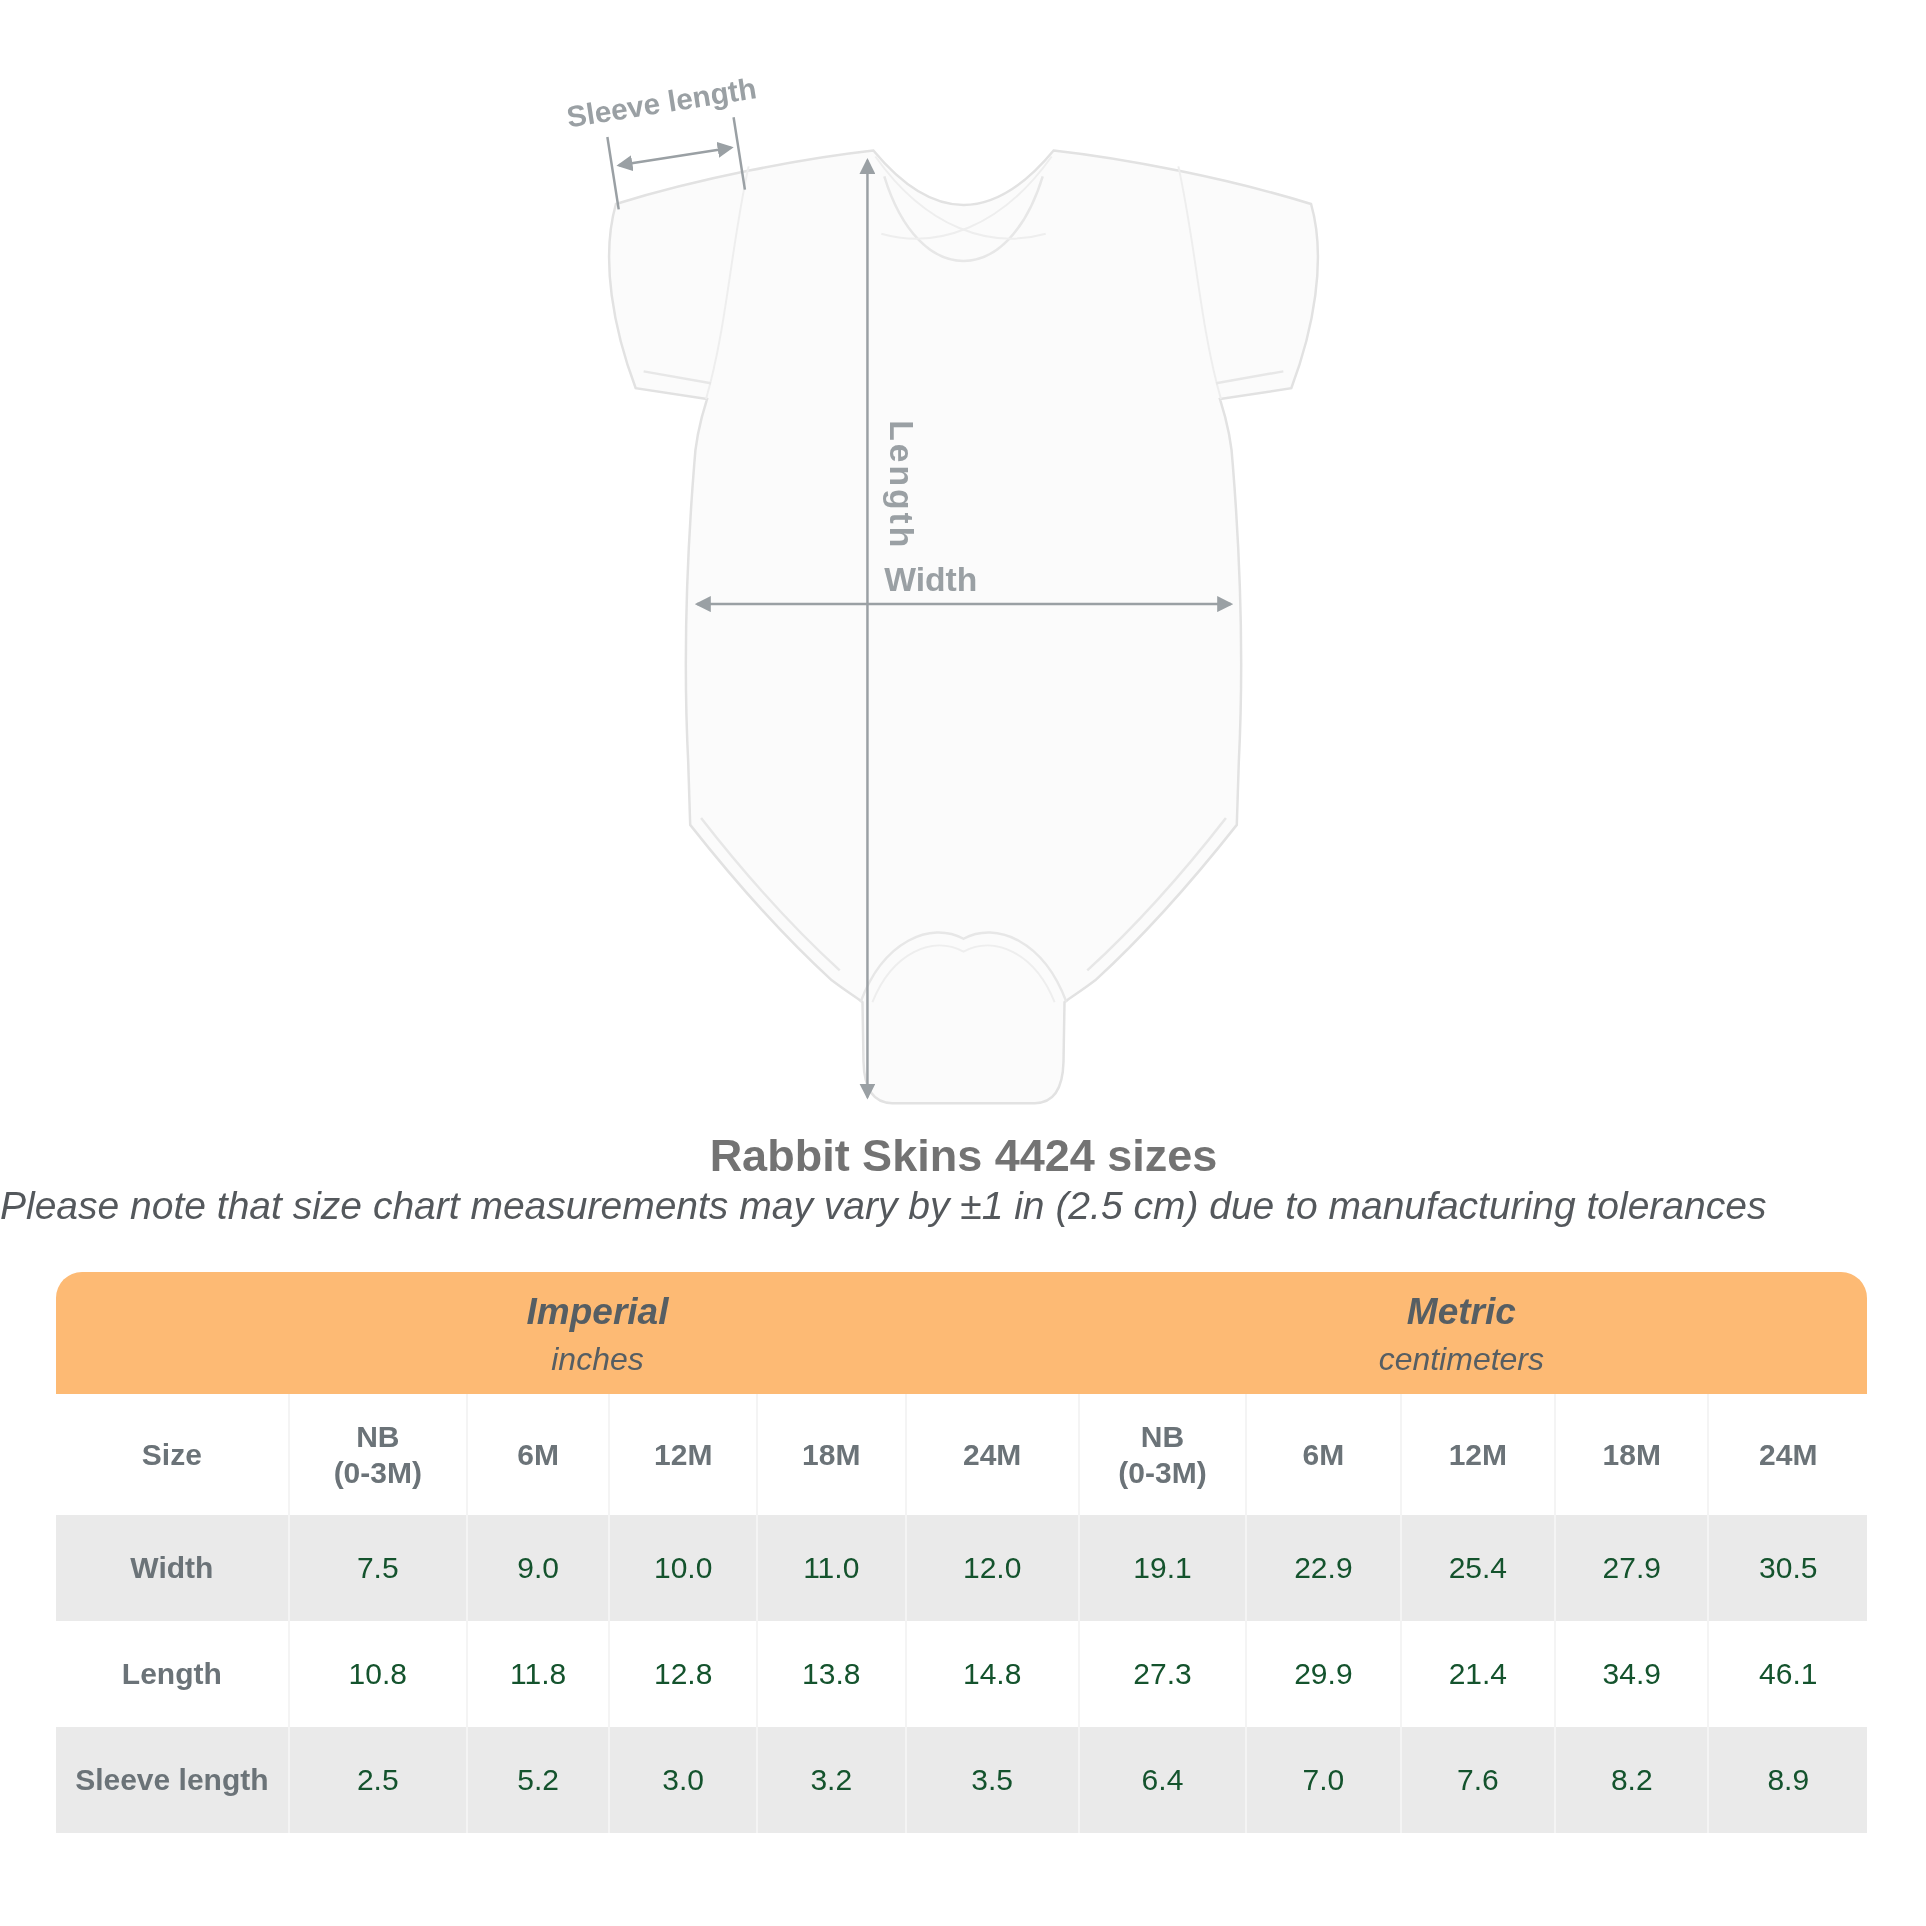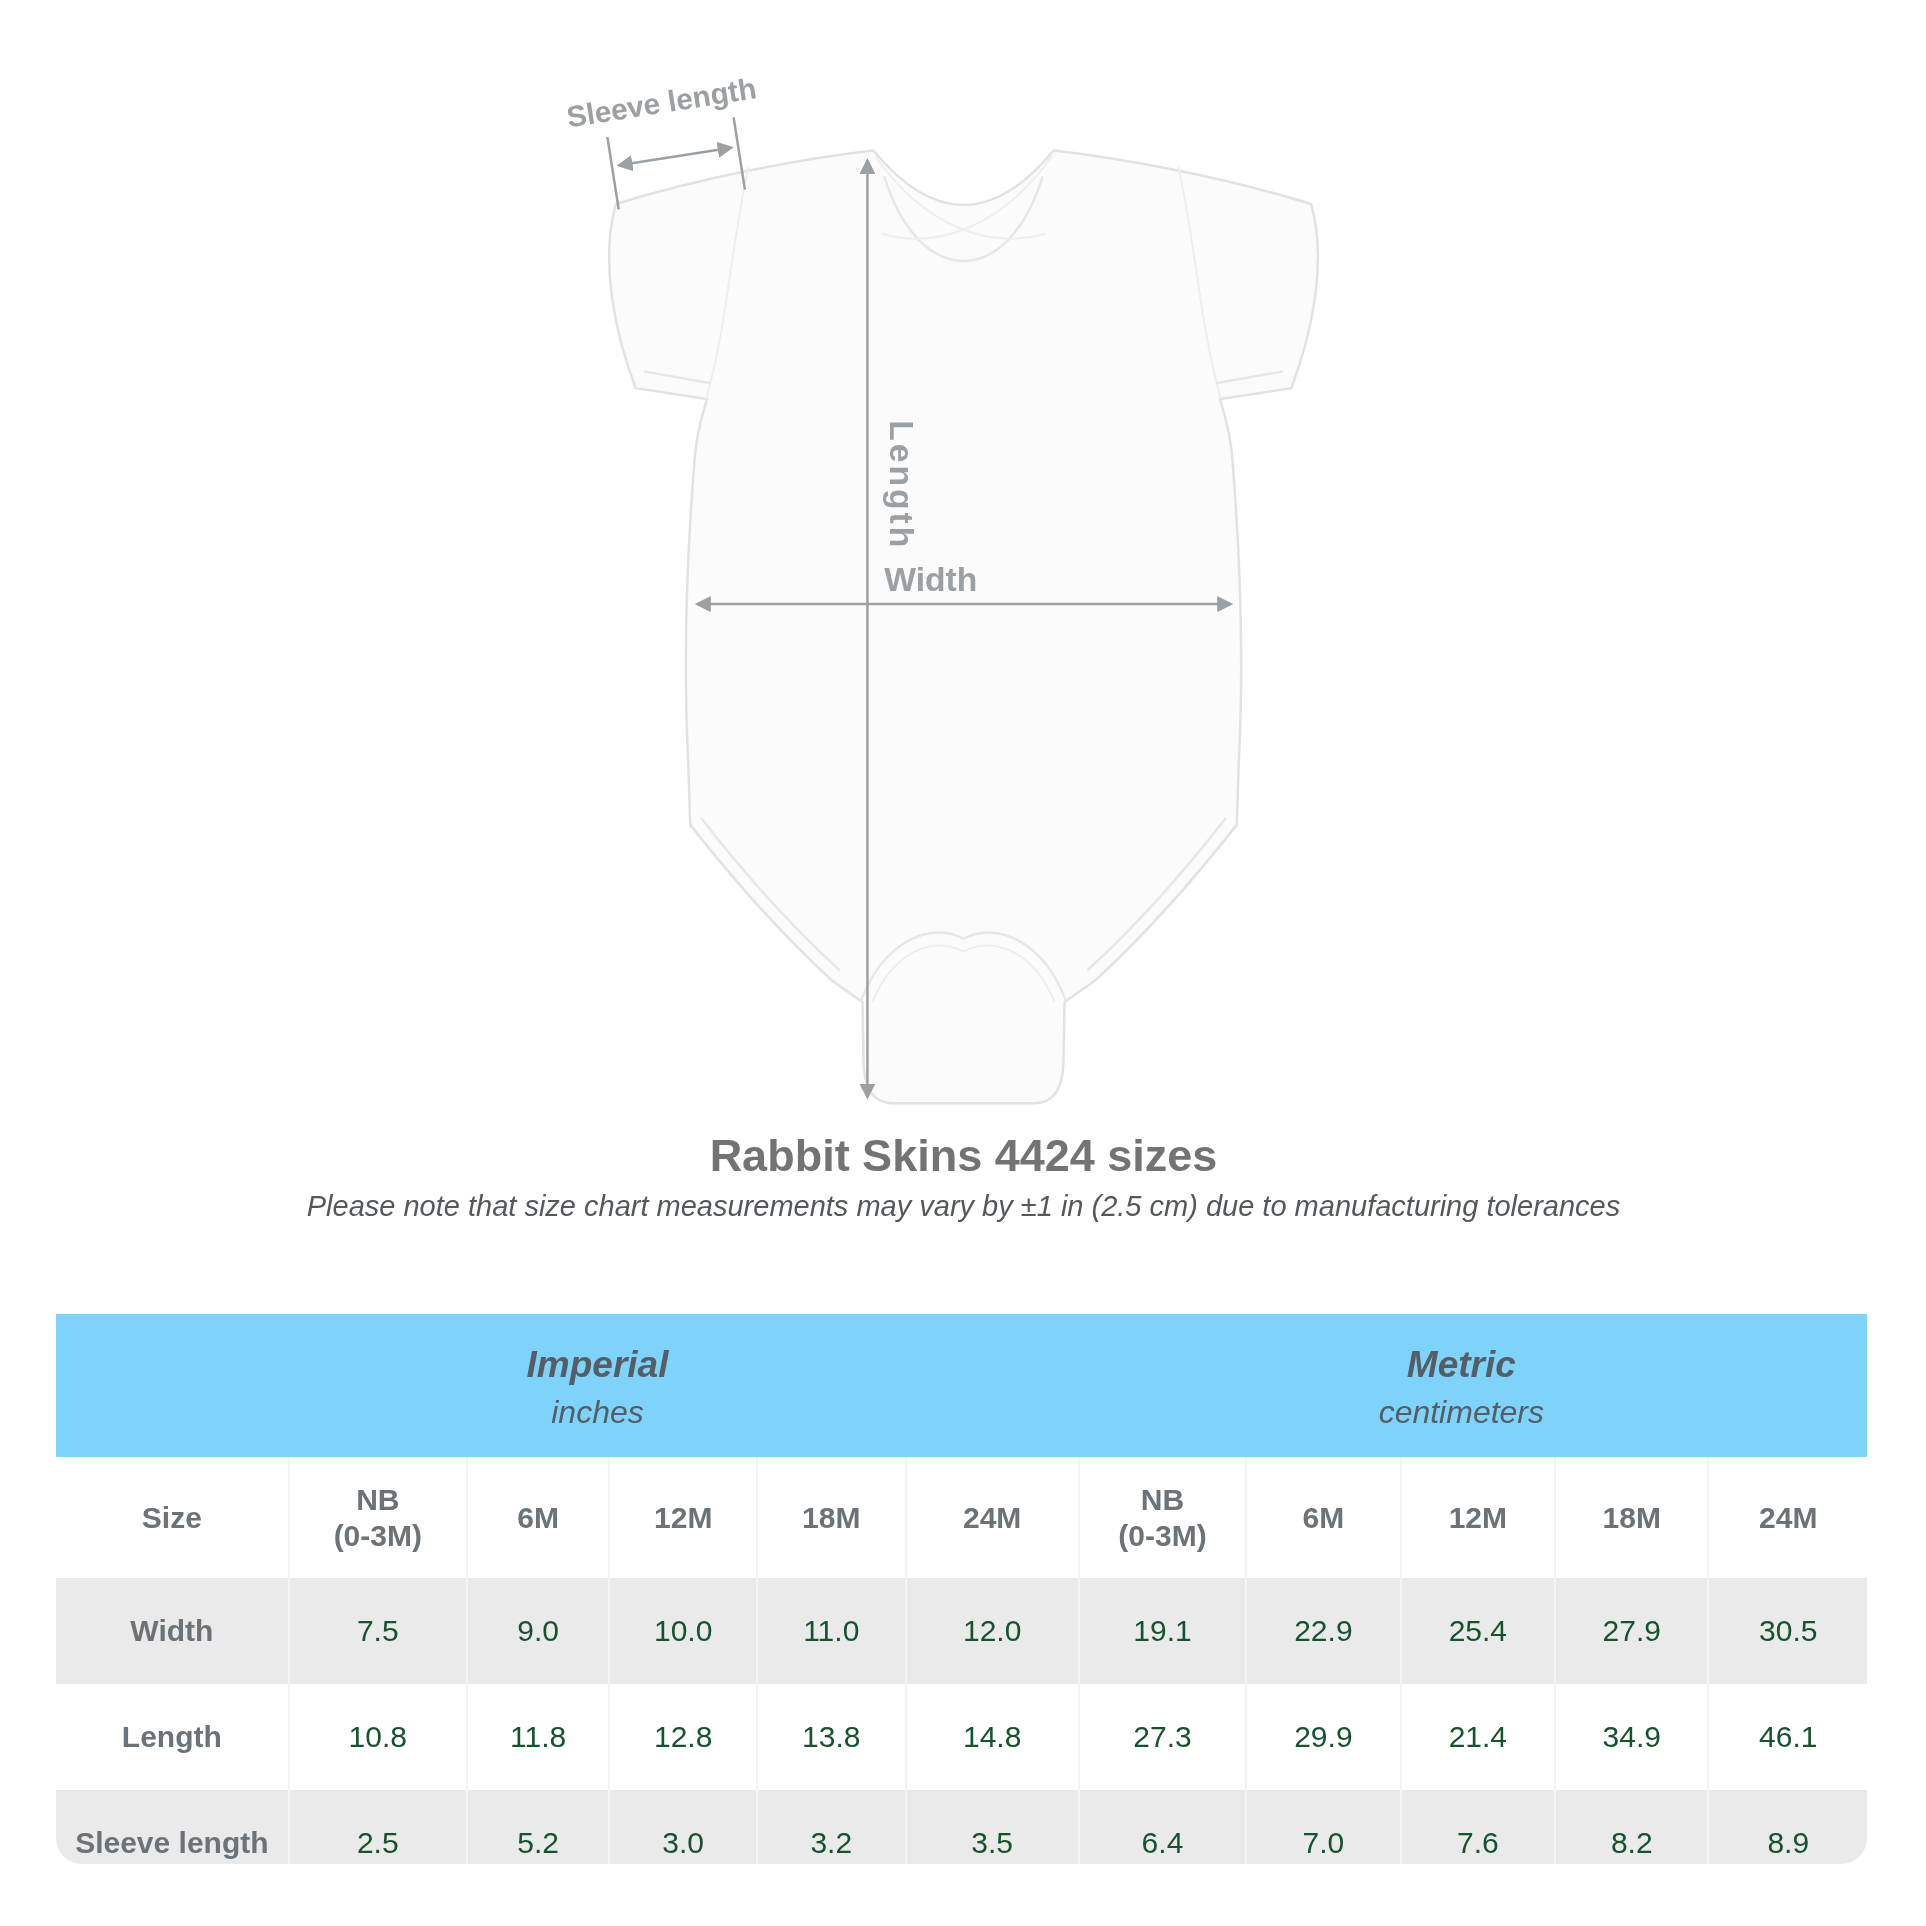--- a/index.html
+++ b/index.html
@@ -18,29 +18,29 @@
   .dim-line{stroke:#9aa0a4;stroke-width:2.5;fill:none;}
   .dim-text{fill:#9aa0a4;font-weight:bold;font-family:"Liberation Sans","DejaVu Sans",sans-serif;}
 
   
   .chart-title{
     position:absolute;left:0;top:1130px;width:100%;
     text-align:center;font-size:45px;line-height:51px;font-weight:bold;color:#737373;
   }
   .chart-subtitle{
     position:absolute;left:0;top:1188px;width:100%;
-    text-align:center;font-size:29px;line-height:36px;font-style:italic;color:#54585c;
+    font-size:39px;line-height:36px;font-style:italic;color:#54585c;
   }
 
   
   .table-wrap{
     position:absolute;left:56px;top:1272px;width:1811px;height:592px;
     border-radius:26px;overflow:hidden;background:#ffffff;
   }
-  .super-header{position:relative;height:143px;background:#7dd3fc;margin-top:42px;}
+  .super-header{position:relative;height:122px;background:#fdba74;}
   .unit-group{
     position:absolute;top:50%;transform:translate(-50%,-50%);
     text-align:center;white-space:nowrap;color:#565e63;
   }
   .unit-group .group-label{font-size:37px;font-weight:bold;font-style:italic;line-height:42px;}
   .unit-group .group-sublabel{font-size:32px;font-style:italic;line-height:34px;margin-top:9px;font-weight:normal;}
   #unit-group-imperial{left:29.9%;}
   #unit-group-metric{left:77.6%;}
 
   table.size-table{

